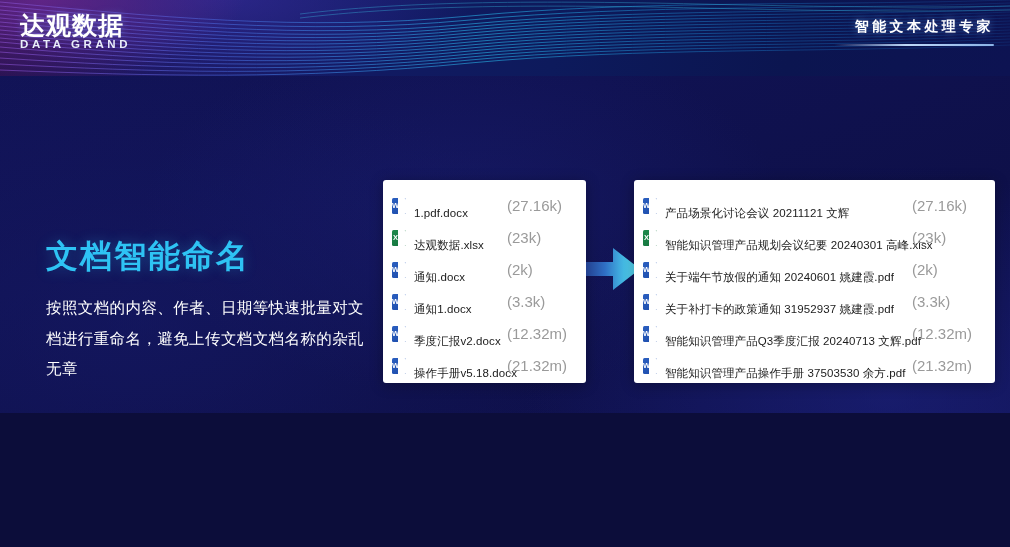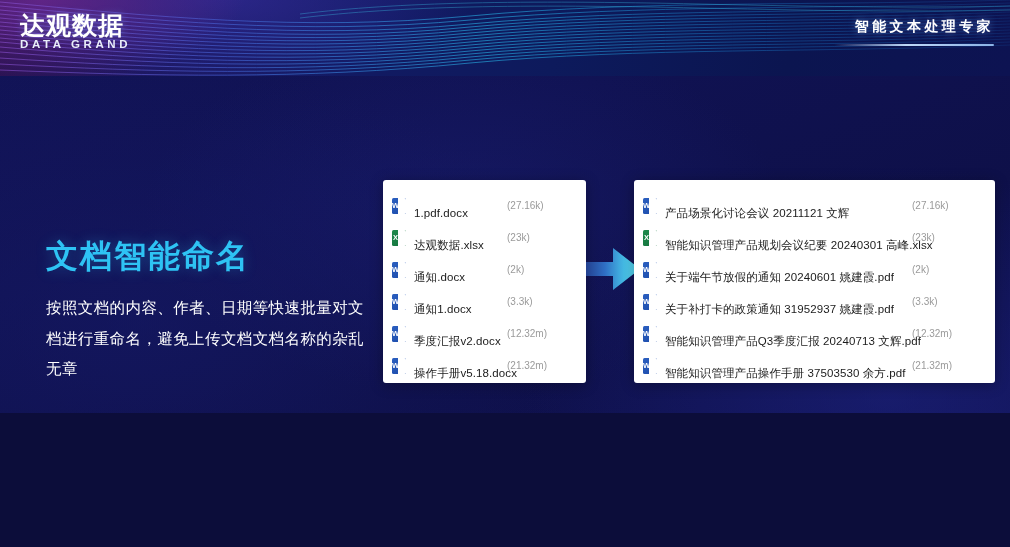--- a/index.html
+++ b/index.html
@@ -88,21 +88,21 @@
     position:absolute;left:0;top:0;width:7px;height:16px;
     display:flex;align-items:center;justify-content:center;
     color:#fff;font-size:7.5px;font-weight:bold;line-height:1;
   }
   .fname{
     font-size:11.5px;color:#1b1b1b;white-space:nowrap;
     letter-spacing:.1px;
     margin-top:14px;
   }
   .fsize{
-    position:absolute;font-size:10px;color:#9a9a9a;
+    position:absolute;font-size:15px;color:#9a9a9a;
     line-height:14px;width:64px;
   }
   #panel-left  .fsize{left:124px;top:9px;}
   #panel-right .fsize{left:278px;top:9px;}
 
   
   #arrow{position:absolute;left:586px;top:244px;width:54px;height:50px;}
 </style>
 </head>
 <body>

